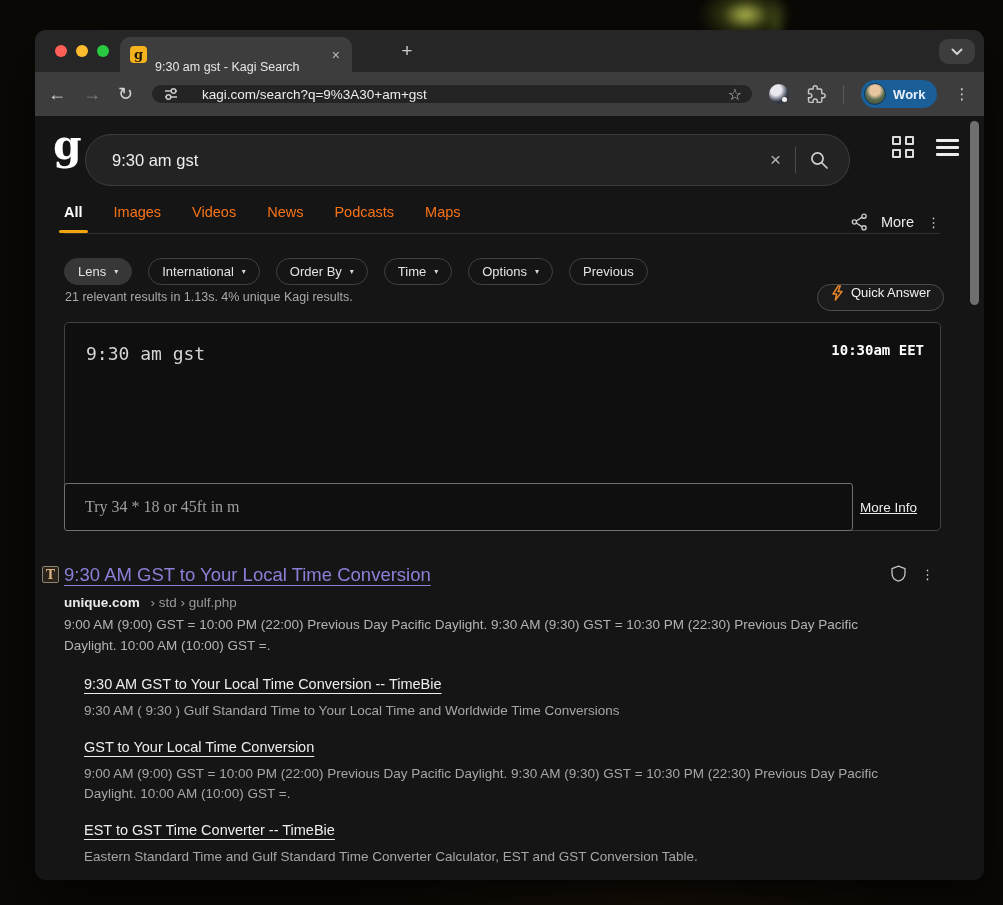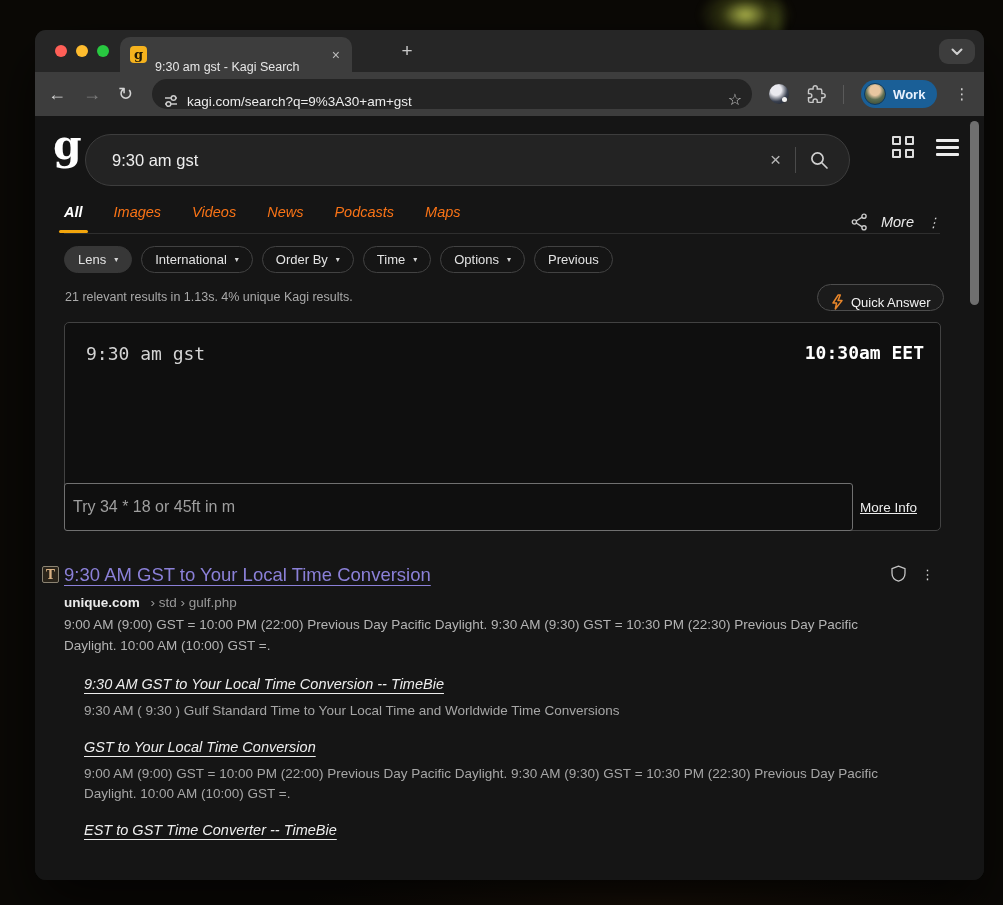--- a/index.html
+++ b/index.html
@@ -41,22 +41,22 @@
   .tab-title { flex:1; font-size:12.5px; color:#e6e6e6; white-space:nowrap; overflow:hidden;margin-top:24px; }
   .tab-close { font-size:14px; color:#bdbdbd; padding:0 2px; cursor:default; }
   .newtab-btn { position:absolute; left:360px; top:10px; font-size:19px; color:#c9c9c9; width:24px; text-align:center; }
   .win-chevron-btn { position:absolute; right:9px; top:9px; width:36px; height:25px; border-radius:9px;
     background:#3d3d3d; display:flex; align-items:center; justify-content:center; }
 
   
   .toolbar { height:44px; background:#3d3d3d; flex:none; display:flex; align-items:center; padding:0 13px; gap:17px; }
   .nav-ic { font-size:18px; color:#d4d4d4; line-height:1; }
   .nav-ic.dim { color:#7e7e7e; }
-  .urlbar { width:600px; height:30px; background:#242424; border-radius:15px;
-    display:flex; align-items:flex-end; gap:8px; padding:0 10px 0 11px; margin-left:2px; }
+  .urlbar { width:600px; height:18px; background:#242424; border-radius:15px;
+    display:flex; align-items:center; gap:23px; padding:0 10px 0 11px; margin-left:2px; }
   .url-text { flex:1; font-size:13.5px; color:#ececec; white-space:nowrap; overflow:hidden; }
   .star-ic { font-size:16px; color:#c9c9c9; }
   .ext-circle { width:20px; height:20px; border-radius:50%;
     background:radial-gradient(circle at 35% 30%, #e9e9ef 0 28%, #3a4150 60%, #14161d 100%); position:relative; }
   .ext-circle::after { content:""; position:absolute; right:2px; bottom:2px; width:5px; height:5px; border-radius:50%; background:#f2f2f2; }
   .tb-sep { width:1px; height:19px; background:#5a5a5a; }
   .profile-chip { height:28px; border-radius:14px; background:#1a5f97; display:flex; align-items:center; gap:7px; padding:0 12px 0 3px; }
   .avatar { width:22px; height:22px; border-radius:50%; flex:none;
     background:radial-gradient(circle at 50% 32%, #e8c6a0 0 30%, #5c6e52 55%, #32402e 100%); border:1px solid #0e3a5f; }
   .profile-label { font-size:13px; font-weight:bold; color:#e8f1fd; }
@@ -74,68 +74,68 @@
     font-family:"Liberation Sans", sans-serif; font-size:16.5px; color:#ededed; }
   .clear-x { font-size:19px; color:#b5b5b5; padding:0 4px; }
   .pill-sep { width:1px; height:26px; background:#4a4a4a; margin:0 13px 0 10px; }
   .grid-ic { position:absolute; left:857px; top:20px; width:24px; height:24px;
     display:grid; grid-template-columns:9px 9px; grid-template-rows:9px 9px; gap:4px; }
   .grid-ic span { border:2px solid #dcdcdc; border-radius:1px; }
   .burger { position:absolute; left:901px; top:23px; display:flex; flex-direction:column; gap:4px; }
   .burger span { width:23px; height:3px; background:#ececec; border-radius:1px; }
 
   .navtabs { position:absolute; left:29px; right:44px; top:88px; height:30px;
-    border-bottom:1px solid #2e2e2e; display:flex; gap:31px; align-items:flex-start;font-style:italic; }
+    border-bottom:1px solid #2e2e2e; display:flex; gap:31px; align-items:flex-start; }
   .tab { font-size:14.5px; color:#f97316; position:relative; padding-bottom:11px; line-height:1.2; }
   .tab.active { color:#fff; font-weight:bold; }
   .tab.active::after { content:""; position:absolute; left:-5px; right:-5px; bottom:-1px; height:3px;
     background:#f2a50c; border-radius:2px; }
   .tabs-right { position:absolute; right:0; top:9px; display:flex; align-items:center; gap:13px; }
   .more-label { font-size:14.5px; color:#eaeaea; }
   .vdots { font-size:13px; color:#d8d8d8; letter-spacing:0; }
 
-  .filters { position:absolute; left:29px; top:130px; display:flex; gap:9px; }
+  .filters { position:absolute; left:29px; top:142px; display:flex; gap:16px; }
   .fpill { height:27px; border-radius:14px; border:1px solid #424242;
     display:flex; align-items:center; padding:0 13px; gap:8px; font-size:13px; color:#e3e3e3; }
   .fpill.filled { background:#373737; border-color:#373737; }
   .caret { font-size:8px; color:#d6d6d6; }
 
   .results-info { position:absolute; left:30px; top:174px; font-size:12.5px; color:#a9a9a9; }
   .quick-answer { position:absolute; left:782px; top:168px; height:27px; padding:0 13px;
-    border:1px solid #4d4d4d; border-radius:14px; display:flex; align-items:flex-end; gap:7px;
+    border:1px solid #4d4d4d; border-radius:14px; display:flex; align-items:flex-start; gap:7px;
     font-size:13px; color:#f2f2f2; background:#1b1b1b; }
 
   .widget { position:absolute; left:29px; top:206px; width:877px; height:209px;
     background:#0f0f0f; border:1px solid #424242; border-radius:5px;
     font-family:"DejaVu Sans Mono", monospace; }
   .widget-query { position:absolute; left:21px; top:20px; font-size:18px; color:#d4d4d4; }
-  .widget-result { position:absolute; right:16px; top:19px; font-size:18px; font-weight:bold; color:#fff; }
+  .widget-result { position:absolute; right:16px; top:19px; font-size:14px; font-weight:bold; color:#fff; }
   .widget-input { position:absolute; left:-1px; bottom:-1px; width:789px; height:48px;
     background:#0f0f0f; border:1px solid #707070; border-radius:3px; outline:none;
-    font-family:Liberation Sans, sans-serif; font-size:16px; color:#9f9f9f; padding-left:8px; }
+    font-family:Liberation Serif, serif; font-size:16px; color:#9f9f9f; padding-left:20px; }
   .widget-input::placeholder { color:#9f9f9f; opacity:1; }
   .more-info { position:absolute; right:23px; bottom:15px; font-family:"Liberation Sans", sans-serif;
     font-size:13.5px; color:#ececec; text-decoration:underline; }
 
   .result { position:absolute; left:29px; top:446px; width:870px; }
   .result-favicon { position:absolute; left:-22px; top:4px; width:17px; height:17px;
     background:#2a241a; border:1px solid #8b8372; border-radius:2px;
     display:flex; align-items:center; justify-content:center;
     font:bold 12px "DejaVu Serif", serif; color:#d9b184; }
   .result-title { font-size:18.5px; color:#8b80d8; text-decoration:underline;
     text-underline-offset:4px; line-height:25px; display:inline-block; max-width:790px; }
   .result-actions { position:absolute; right:0; top:3px; display:flex; align-items:center; gap:14px; }
   .breadcrumb { margin-top:8px; font-size:13.5px; }
   .crumb-domain { color:#eaeaea; font-weight:bold; }
   .crumb-path { color:#999; margin-left:7px; }
   .snippet { margin-top:4px; font-size:13.5px; color:#b3b3b3; line-height:21px; max-width:832px; }
   .sublinks { margin-top:17px; margin-left:20px; }
   .sublink + .sublink { margin-top:15px; }
   .sublink-title { font-size:14.5px; color:#ededed; text-decoration:underline;
-    text-underline-offset:4px; line-height:22px; display:inline-block;font-style:italic; }
+    text-underline-offset:4px; line-height:22px; display:inline-block; }
   .sublink-snippet { margin-top:6px; font-size:13.5px; color:#a6a6a6; line-height:20px; max-width:812px; }
 
   .scroll-thumb { position:absolute; left:935px; top:5px; width:9px; height:184px;
     border-radius:5px; background:#6f6f6f; }
 
   svg { display:block; }
 </style>
 </head>
 <body>
 
@@ -298,20 +298,21 @@
           <div class="sublink">
             <a class="sublink-title">9:30 AM GST to Your Local Time Conversion -- TimeBie</a>
             <div class="sublink-snippet">9:30 AM ( 9:30 ) Gulf Standard Time to Your Local Time and Worldwide Time Conversions</div>
           </div>
           <div class="sublink">
             <a class="sublink-title">GST to Your Local Time Conversion</a>
             <div class="sublink-snippet">9:00 AM (9:00) GST = 10:00 PM (22:00) Previous Day Pacific Daylight. 9:30 AM (9:30) GST = 10:30 PM (22:30) Previous Day Pacific Daylight. 10:00 AM (10:00) GST =.</div>
           </div>
           <div class="sublink">
             <a class="sublink-title">EST to GST Time Converter -- TimeBie</a>
+            <div class="sublink-snippet">Eastern Standard Time and Gulf Standard Time Converter Calculator, EST and GST Conversion Table.</div>
           </div>
         </div>
       </div>
 
       <div class="scroll-thumb"></div>
     </div>
   </div>
 </div>
 
 </body></html>

